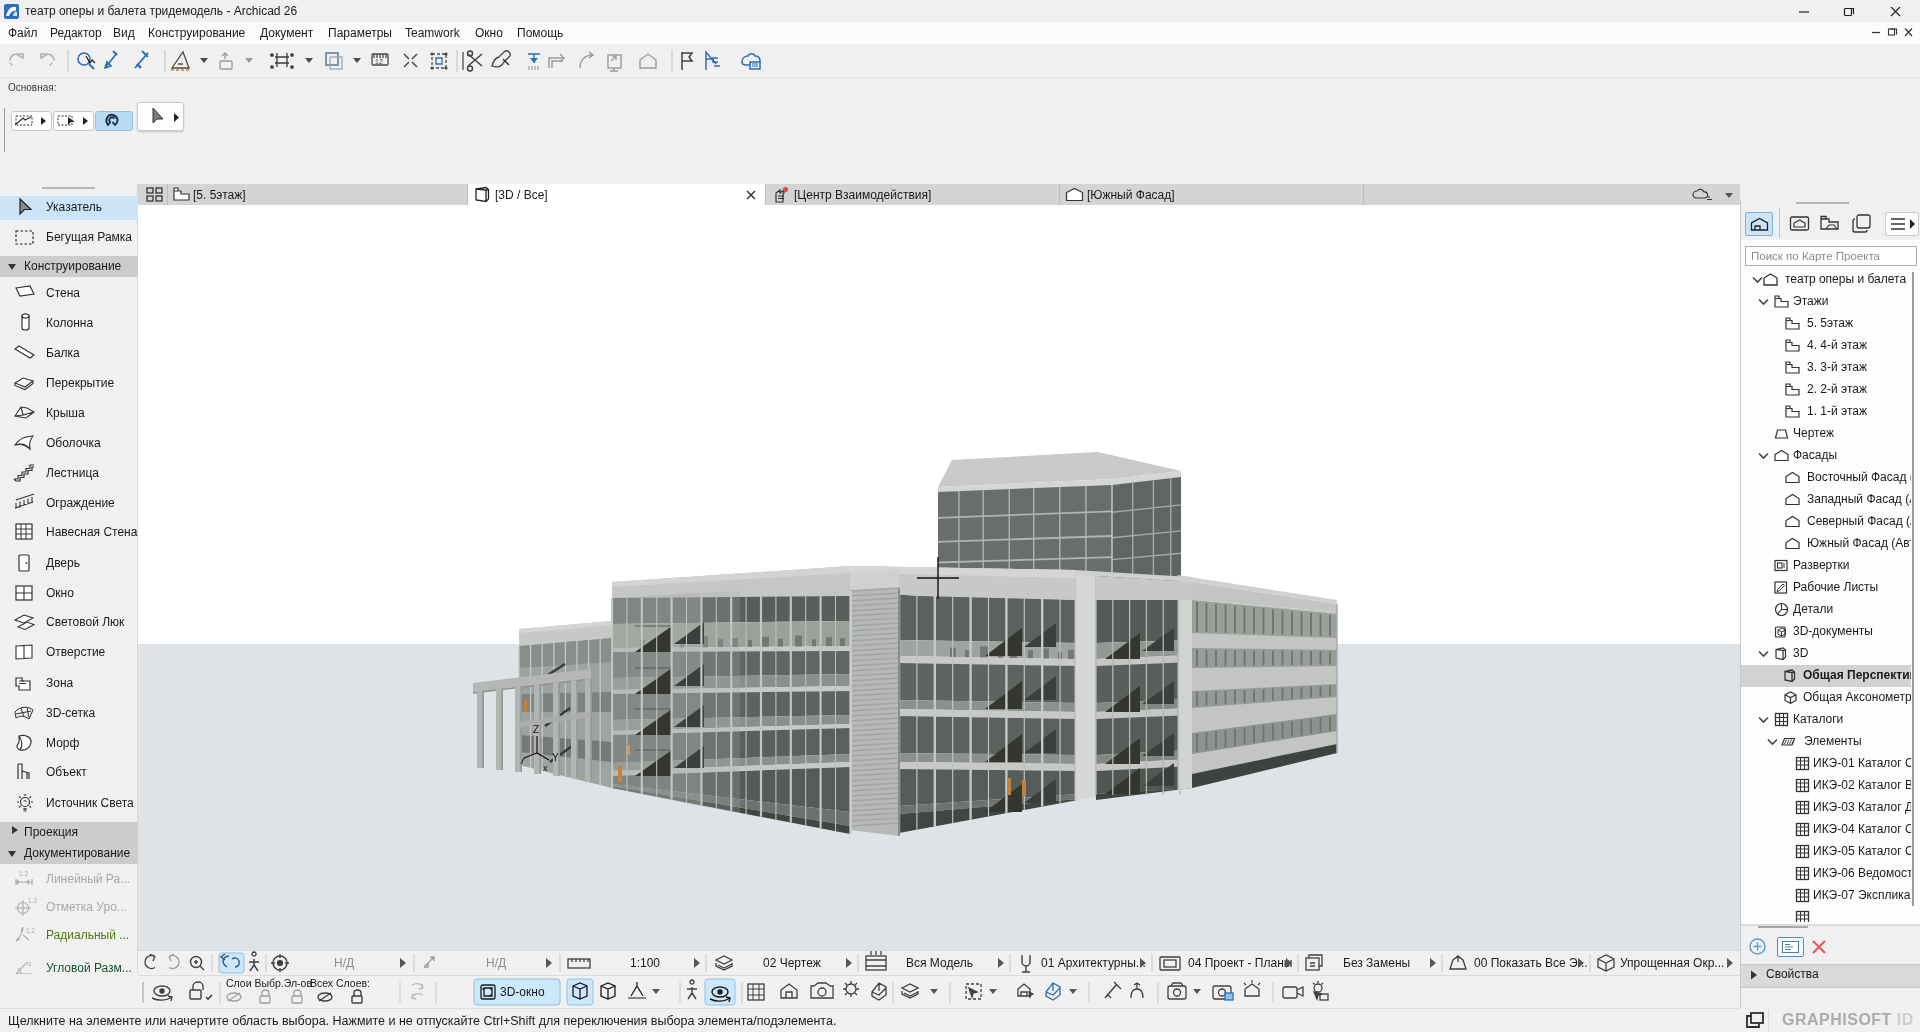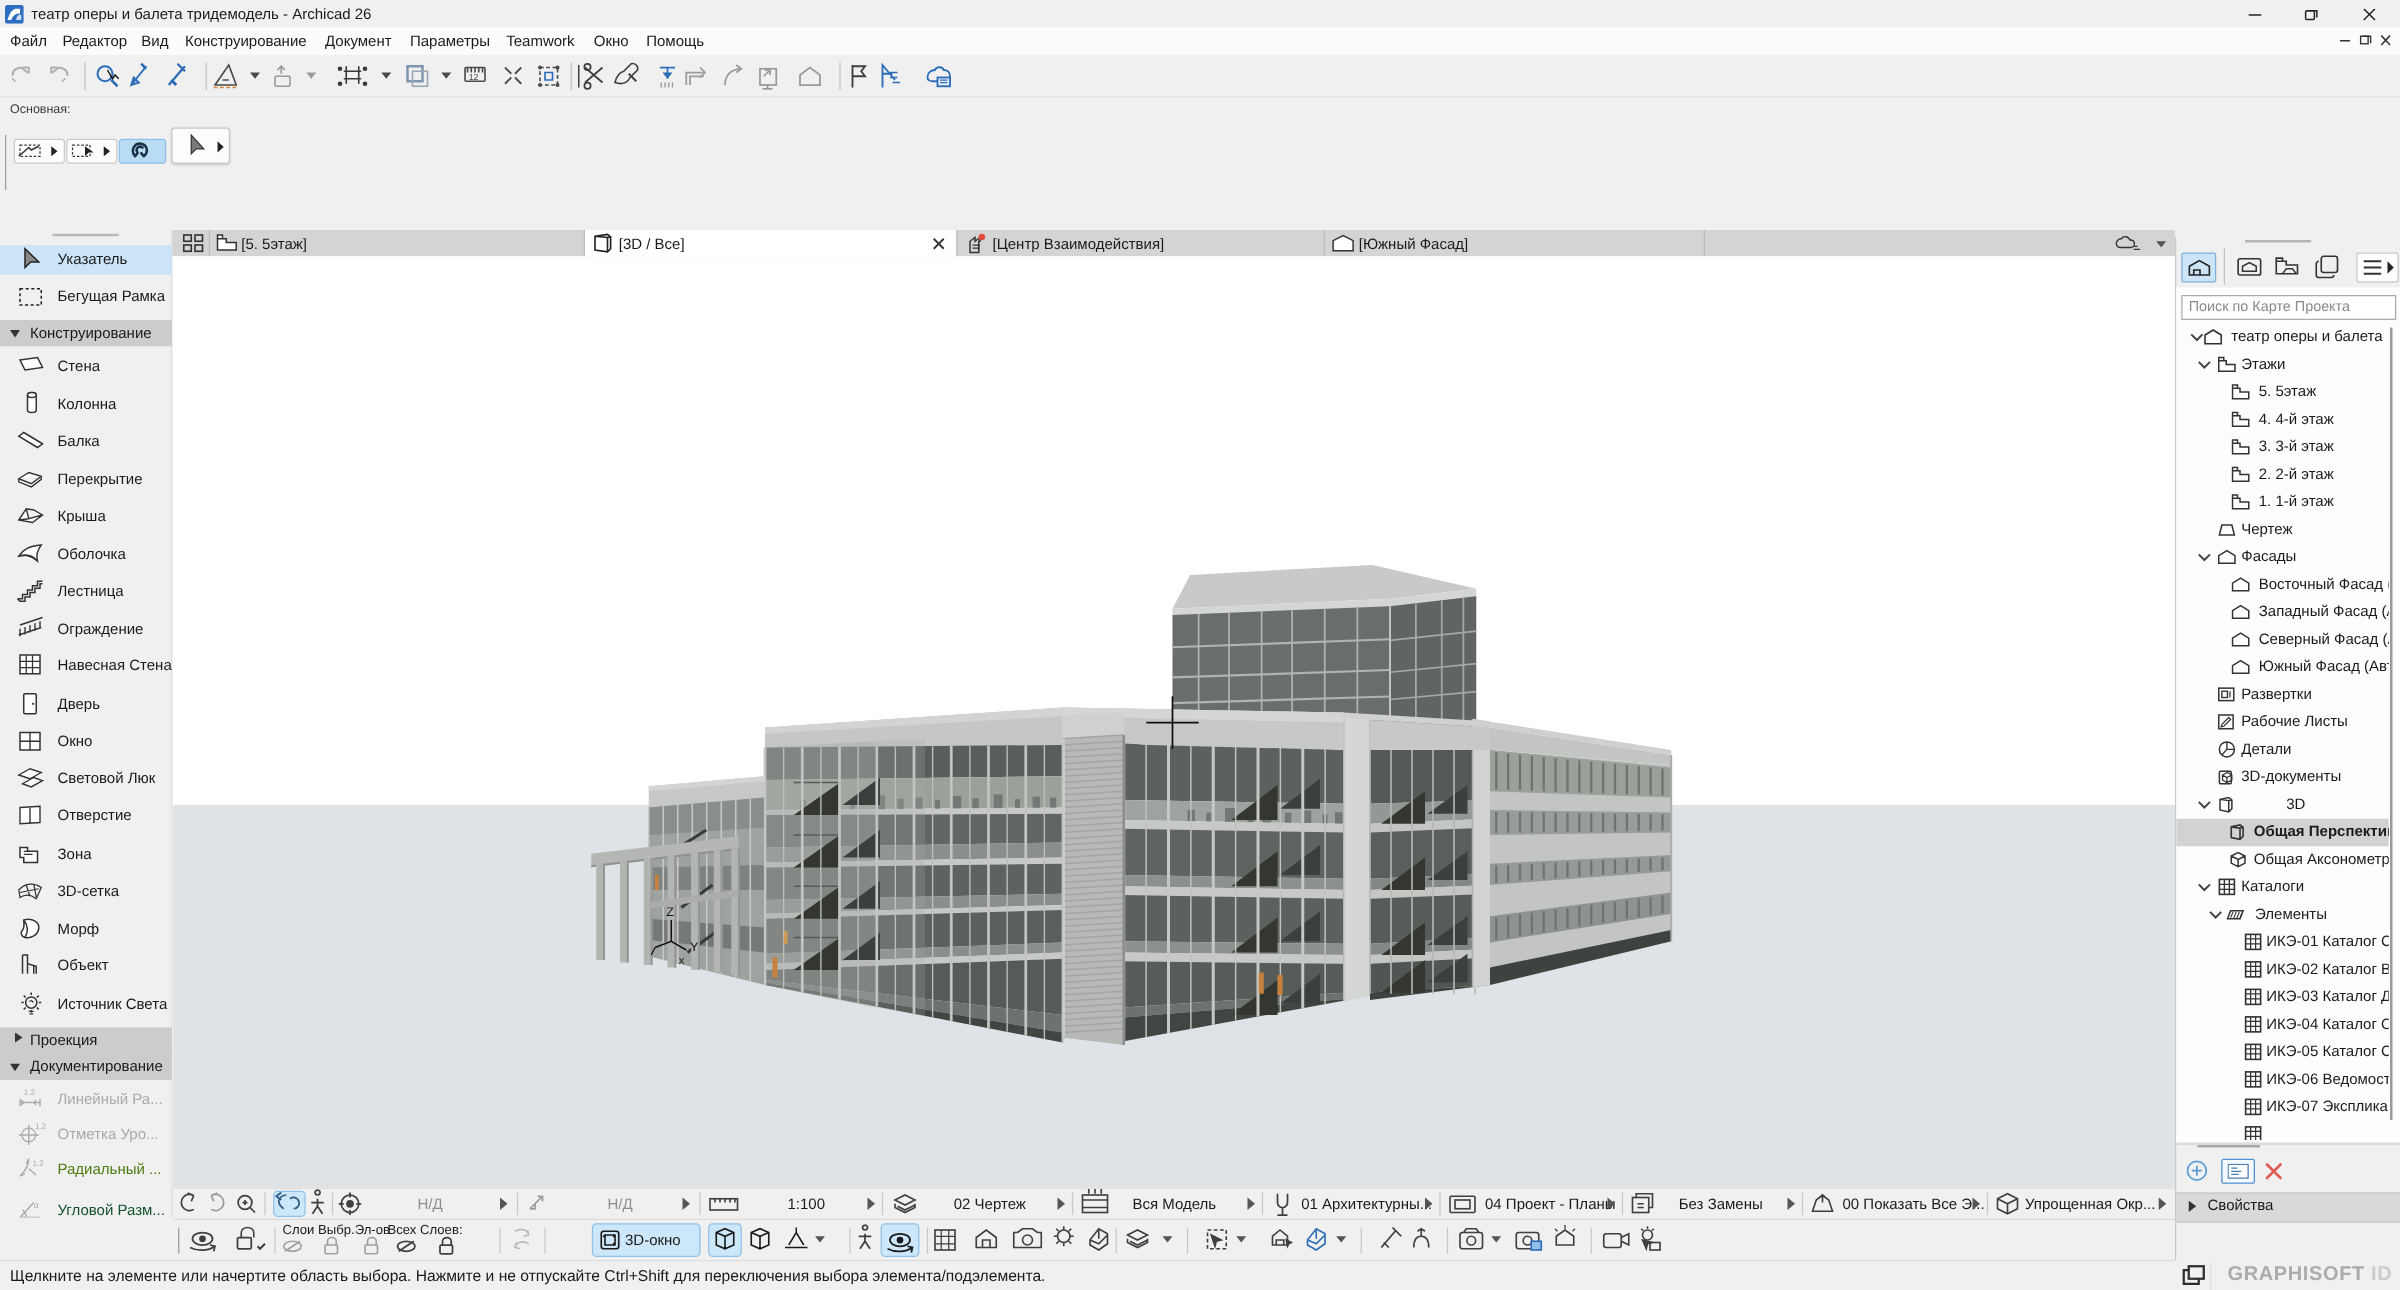--- a/index.html
+++ b/index.html
@@ -852,21 +852,21 @@
  <rect x="1145" y="11" width="14" height="11" rx="2"></rect>
         <path d="M1159 14 l6 -3 l0 9 l-6 -3"></path>
  <circle cx="1180" cy="12" r="4"></circle>
         <path d="M1180 5 l0 2 m-5 0 l1.5 1.5 m8.5 -1.5 l-1.5 1.5"></path>
  <path d="M1176 16 l8 2 l-4 1 l-1 4 z" fill="#3f3f3f"></path>
         <rect x="1182" y="18" width="8" height="6"></rect>
 </g>
 </svg>
 </div>
 
-<div class="ab" id="rightpanel" style="left:1740px;top:190px;width:180px;height:824px;background:#f0f0f0;border-left:1px solid #c9c9c9">
+<div class="ab" id="rightpanel" style="left:1740px;top:200px;width:180px;height:824px;background:#f0f0f0;border-left:1px solid #c9c9c9">
  <div class="ab" style="left:55px;top:2px;width:53px;height:2px;background:#b5b5b5"></div>
  <div class="ab" style="left:4px;top:12px;width:28px;height:24px;background:#cce4f7;border:1px solid #7ab0dd;border-radius:2px"></div>
  <svg class="ab" style="left:9px;top:17px" width="19" height="15">
       <path d="M1.5 13 l0 -7 l8 -4.5 l8 4.5 l0 7 z M5 13 l0 -4 l5 0 l0 4" fill="none" stroke="#222" stroke-width="1.3"></path>
     </svg>
  <div class="ab" style="left:38px;top:8px;width:1px;height:30px;background:#c2c2c2"></div>
  <svg class="ab" style="left:48px;top:14px" width="22" height="20">
       <rect x="1.5" y="3" width="18" height="13" rx="1.5" fill="none" stroke="#333" stroke-width="1.3"></rect>
       <path d="M5 13 l0 -4 l5.5 -3 l5.5 3 l0 4 z" fill="none" stroke="#333" stroke-width="1.2"></path>
     </svg>
@@ -969,21 +969,21 @@
         <rect x="1.5" y="3" width="9.5" height="10" rx="1" fill="none" stroke="#333" stroke-width="1.2"></rect>
         <path d="M4 6 l4 -2 l3.5 2 l0 4 l-4 2 l-3.5 -2 z M4 6 l3.5 2 l4 -2 M7.5 8 l0 4" fill="none" stroke="#333" stroke-width="1"></path>
       </svg>
       <div class="ab txt" style="left:52px;top:358px;">3D-документы</div>
       <svg class="ab" style="left:17px;top:382px" width="12" height="12">
         <path d="M1 3.5 l4.5 4.5 l4.5 -4.5" fill="none" stroke="#444" stroke-width="1.6"></path>
       </svg>
       <svg class="ab" style="left:33px;top:380px" width="15" height="16">
         <path d="M2 3.5 L9 2 L11.5 4 L11.5 11 L9 13.5 L2 12 Z M2 3.5 L9 4.5 L9 13.5 M9 4.5 L11.5 4" fill="none" stroke="#333" stroke-width="1.2"></path>
       </svg>
-      <div class="ab txt" style="left:52px;top:380px;margin-left:36px;">3D</div>
+      <div class="ab txt" style="left:52px;top:380px;">3D</div>
       <div class="ab" style="left:0;top:399px;width:170px;height:22px;background:#d2d2d2"></div>
       <svg class="ab" style="left:42px;top:402px" width="15" height="16">
         <path d="M2 3.5 L9 2 L11.5 4 L11.5 11 L9 13.5 L2 12 Z M2 3.5 L9 4.5 L9 13.5 M9 4.5 L11.5 4" fill="none" stroke="#333" stroke-width="1.3"></path>
       </svg>
       <div class="ab txt" style="left:62px;top:402px;font-weight:bold;">Общая Перспектива</div>
       <svg class="ab" style="left:42px;top:424px" width="15" height="16">
         <path d="M2 4.8 L7.5 2 L13 4.8 L13 10.5 L7.5 13.3 L2 10.5 Z M2 4.8 L7.5 7.5 L13 4.8 M7.5 7.5 l0 5.8" fill="none" stroke="#333" stroke-width="1.2"></path>
       </svg>
       <div class="ab txt" style="left:62px;top:424px;">Общая Аксонометрия</div>
       <svg class="ab" style="left:17px;top:448px" width="12" height="12">

